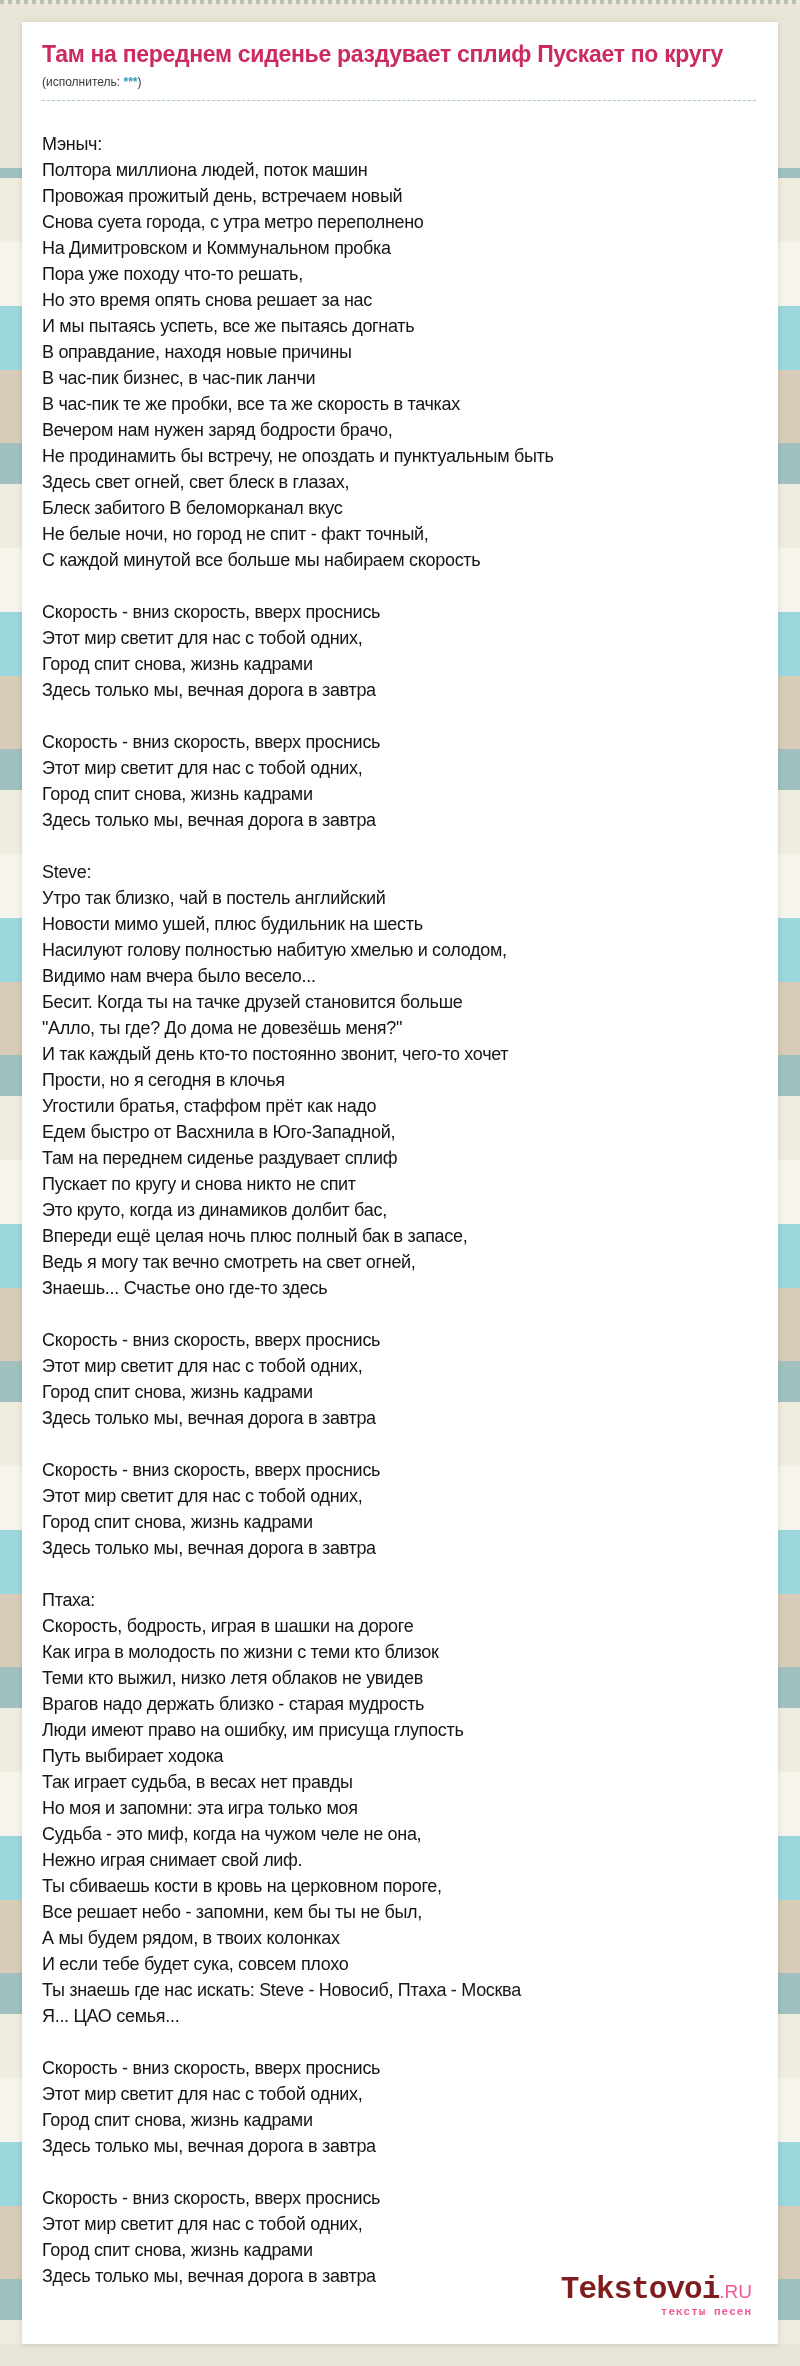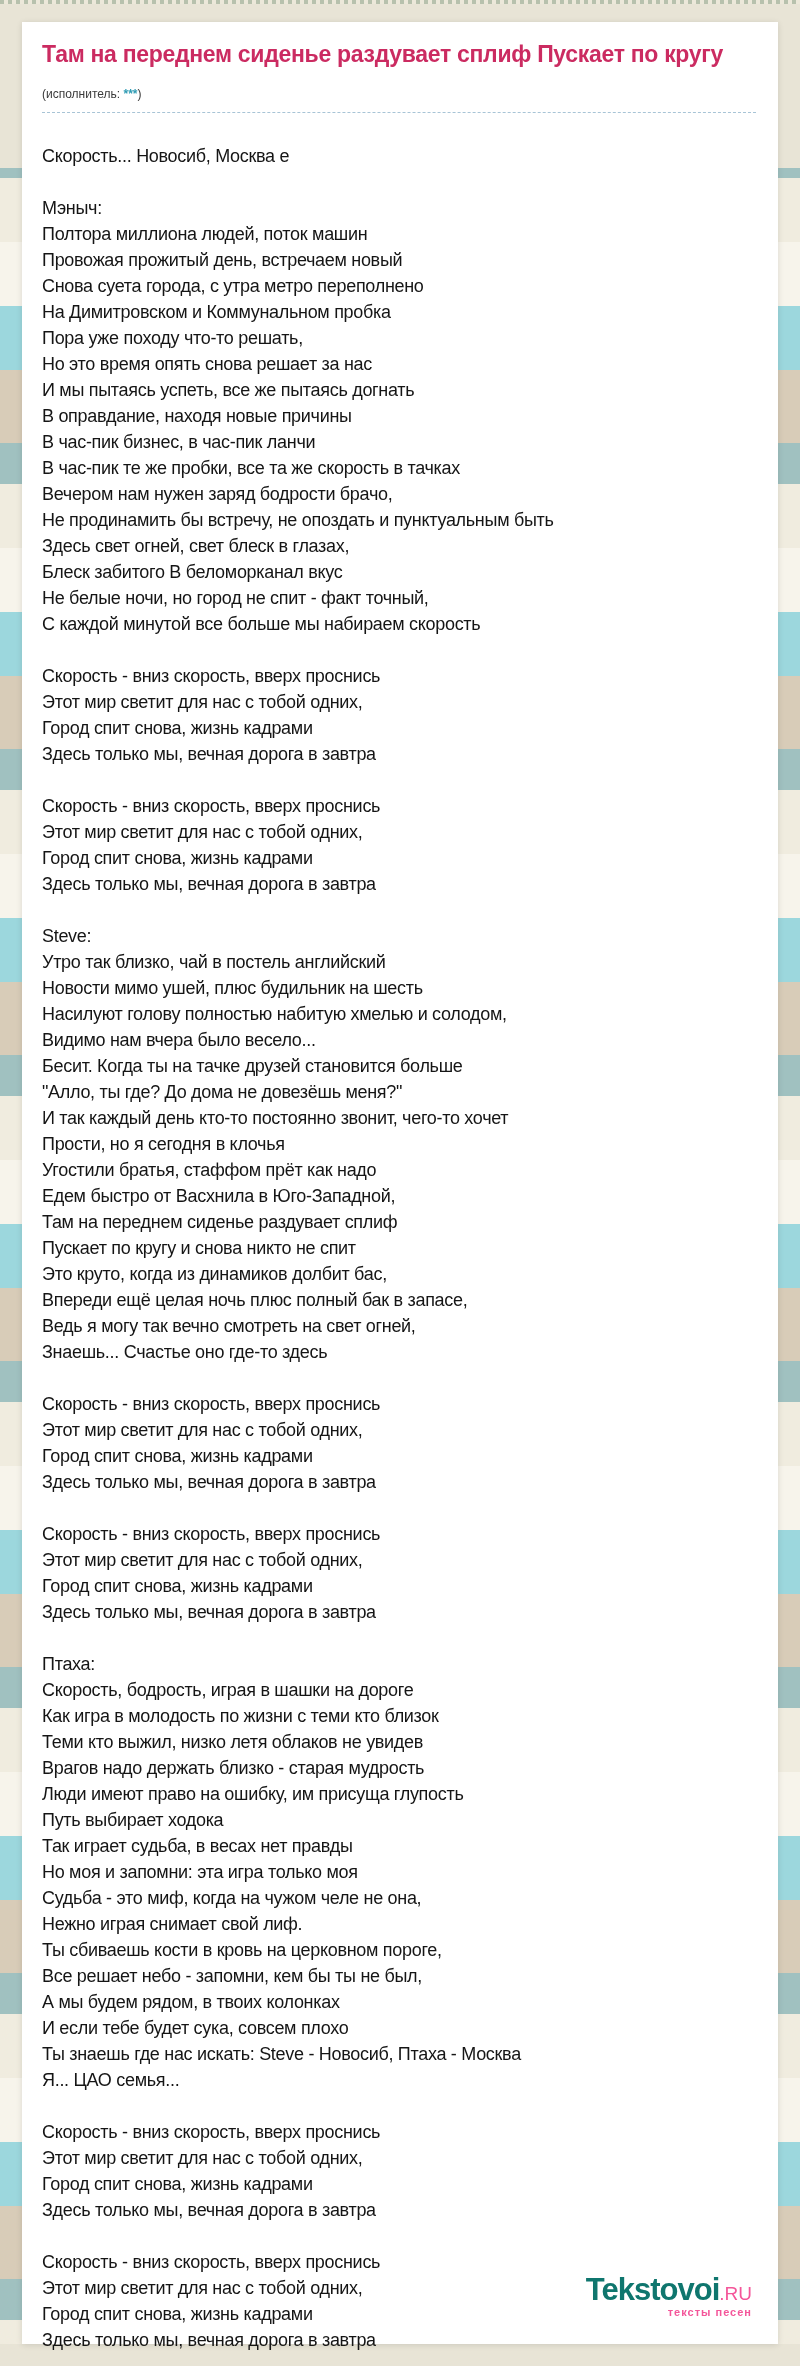--- a/index.html
+++ b/index.html
@@ -51,21 +51,21 @@
     top: 22px;
     width: 756px;
     height: 2322px;
     box-sizing: border-box;
     background: #ffffff;
     box-shadow: 0 1px 6px rgba(0,0,0,0.12);
     padding: 18px 22px 0 20px;
   }
 
   .song-title {
-    margin: 0 0 16px 0;
+    margin: 0 0 4px 0;
     font-size: 23px;
     line-height: 28px;
     font-weight: bold;
     letter-spacing: -0.3px;
     color: #cb2b61;
   }
 
   .artist-line {
     font-size: 12px;
     line-height: 20px;
@@ -98,53 +98,54 @@
     right: 26px;
     bottom: 26px;
     text-align: right;
     cursor: pointer;
     line-height: 1;
   }
   .logo-main {
     font-size: 31px;
     font-weight: bold;
     letter-spacing: -1px;
-    color: #0f766e;
+    color: #7f1d1d;
+    font-family: Liberation Mono, monospace;
   }
   .logo-domain {
     font-size: 19px;
     font-weight: normal;
     color: #f4569a;
   }
   .logo-tagline {
     margin-top: 2px;
     font-size: 11px;
     font-weight: bold;
     letter-spacing: 1px;
     color: #f4569a;
+    font-family: Liberation Mono, monospace;
   }
 </style>
 </head>
 <body>
 
 <div class="bg-stripes"></div>
 <div class="bg-top-band"></div>
 <div class="bg-bottom-band"></div>
 <div class="bg-top-dots"></div>
 
 <div class="card">
 
   <h1 class="song-title">Там на переднем сиденье раздувает сплиф Пускает по кругу</h1>
 
   <div class="artist-line">
     <span>(исполнитель: </span><span class="artist-link">***</span><span>)</span>
   </div>
 
   <div class="lyrics">
-    <p class="stanza">Скорость... Новосиб, Москва е</p>
     <p class="stanza">Мэныч:
 Полтора миллиона людей, поток машин
 Провожая прожитый день, встречаем новый
 Снова суета города, с утра метро переполнено
 На Димитровском и Коммунальном пробка
 Пора уже походу что-то решать,
 Но это время опять снова решает за нас
 И мы пытаясь успеть, все же пытаясь догнать
 В оправдание, находя новые причины
 В час-пик бизнес, в час-пик ланчи

